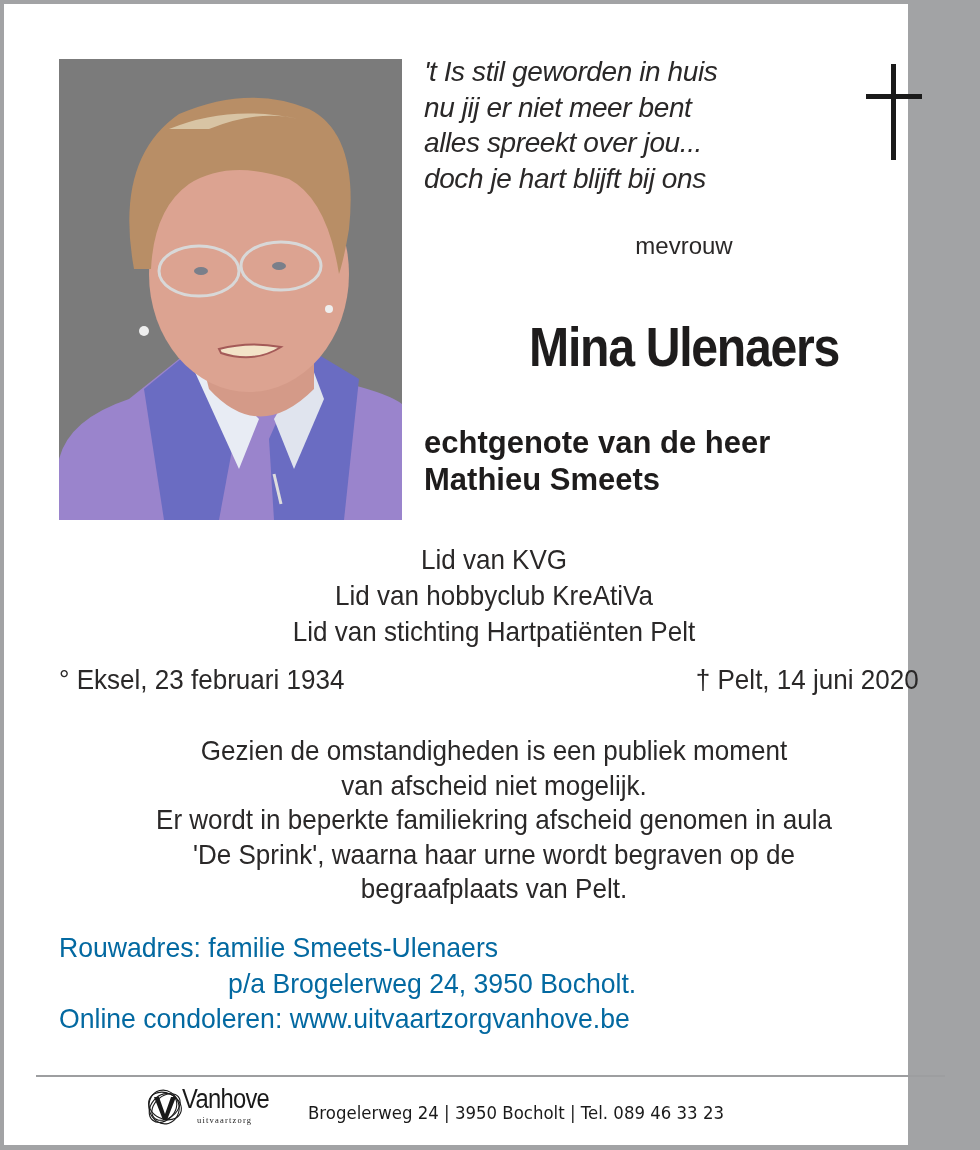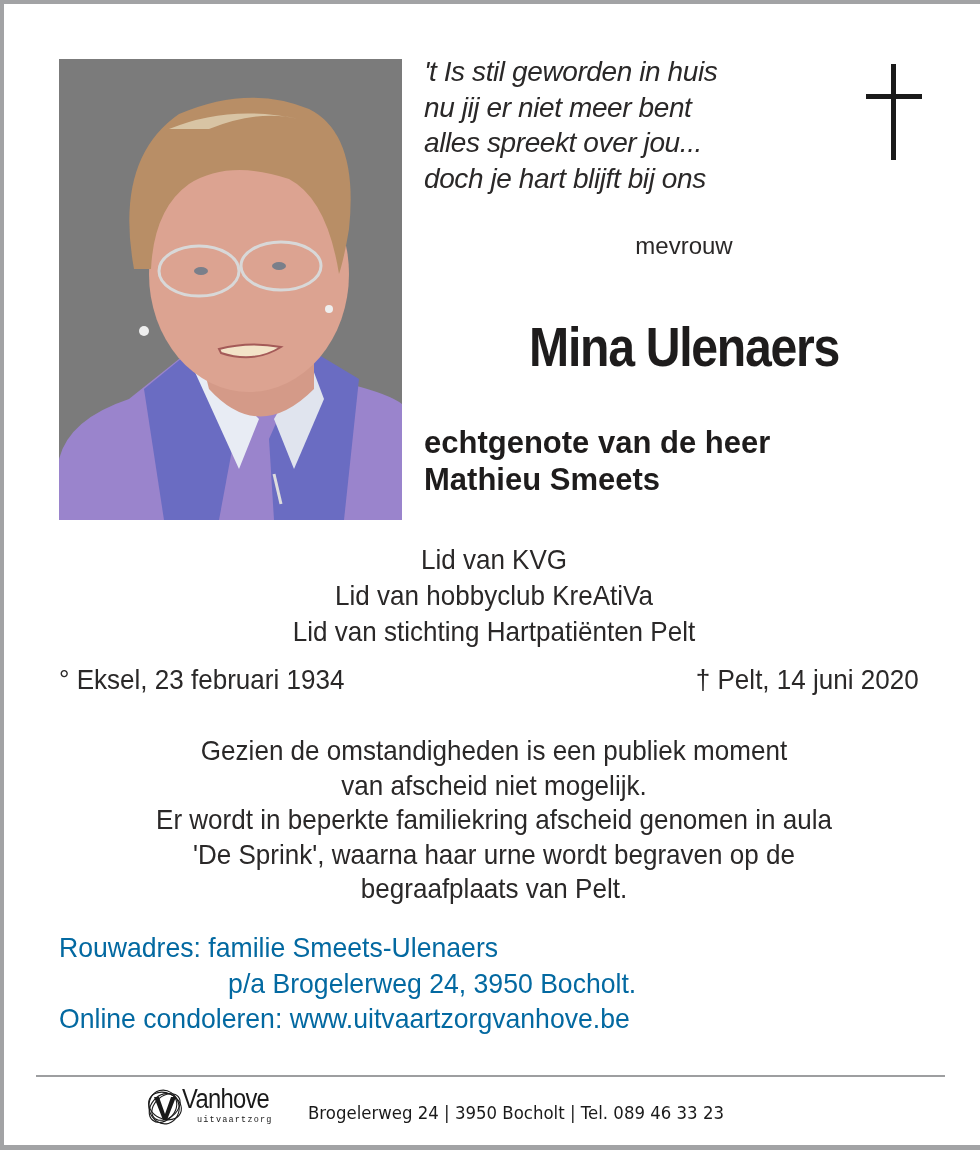--- a/index.html
+++ b/index.html
@@ -1,18 +1,18 @@
 <!DOCTYPE html>
 <html><head>
 <meta charset="utf-8">
 <style>
   html, body { margin: 0; padding: 0; }
   body { width: 980px; height: 1150px; background: #a2a3a5; position: relative; overflow: hidden; }
   .card {
-    position: absolute; left: 4px; top: 4px; width: 976px; height: 1141px;
+    position: absolute; left: 4px; top: 4px; width: 904px; height: 1141px;
     background: #ffffff; color: #1e1c1c;
     font-family: "Liberation Sans", sans-serif;
   }
   .photo {
     position: absolute; left: 55px; top: 55px; width: 343px; height: 461px;
     background: #7b7b7b; overflow: hidden;
   }
   .photo svg { width: 100%; height: 100%; display: block; }
   .poem {
     position: absolute; left: 420px; top: 50px; width: 420px;
@@ -48,21 +48,21 @@
   }
   .notice div, .memberships div { white-space: nowrap; }
   .contact { position: absolute; left: 55px; top: 926px; width: 700px; font-size: 28px; line-height: 35.5px; color: #0369a1; }
   .contact div { white-space: nowrap; transform: scaleX(0.95); transform-origin: left; }
   .contact .indent { padding-left: 178px; }
   .divider { position: absolute; left: 32px; top: 1071px; width: 909px; height: 2px; background: #9d9ea0; }
   .footer { position: absolute; left: 140px; top: 1080px; height: 50px; width: 720px; }
   .logo { position: absolute; left: 0; top: 2px; width: 150px; height: 44px; }
   .logo-mark { position: absolute; left: 0; top: 0; width: 42px; height: 42px; }
   .logo-name { position: absolute; left: 38px; top: -2px; font-family: "Liberation Sans", sans-serif; font-size: 27px; letter-spacing: -0.8px; color: #1a1a1a; transform: scaleX(0.88); transform-origin: left; }
-  .logo-sub { position: absolute; left: 53px; top: 29px; font-family: Liberation Mono, monospace; font-size: 8.5px; letter-spacing: 1.2px; color: #1a1a1a; }
+  .logo-sub { position: absolute; left: 53px; top: 29px; font-family: Liberation Serif, serif; font-size: 8.5px; letter-spacing: 1.2px; color: #1a1a1a; }
   .footer-info { position: absolute; left: 164px; top: 18px; white-space: nowrap; font-family: "DejaVu Sans", sans-serif; font-size: 18px; color: #1a1a1a; transform: scaleX(0.92); transform-origin: left; }
 </style>
 </head>
 <body>
 
 <div class="card">
 
   <div class="photo" title="Portrait of Mina Ulenaers">
     <svg viewBox="0 0 343 461" xmlns="http://www.w3.org/2000/svg">
       <rect width="343" height="461" fill="#7b7b7b"></rect>

